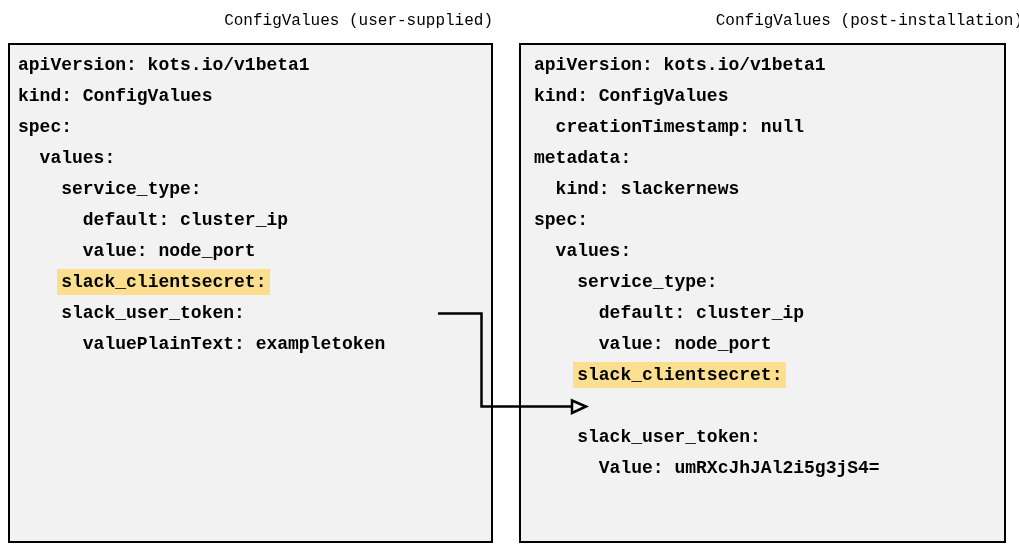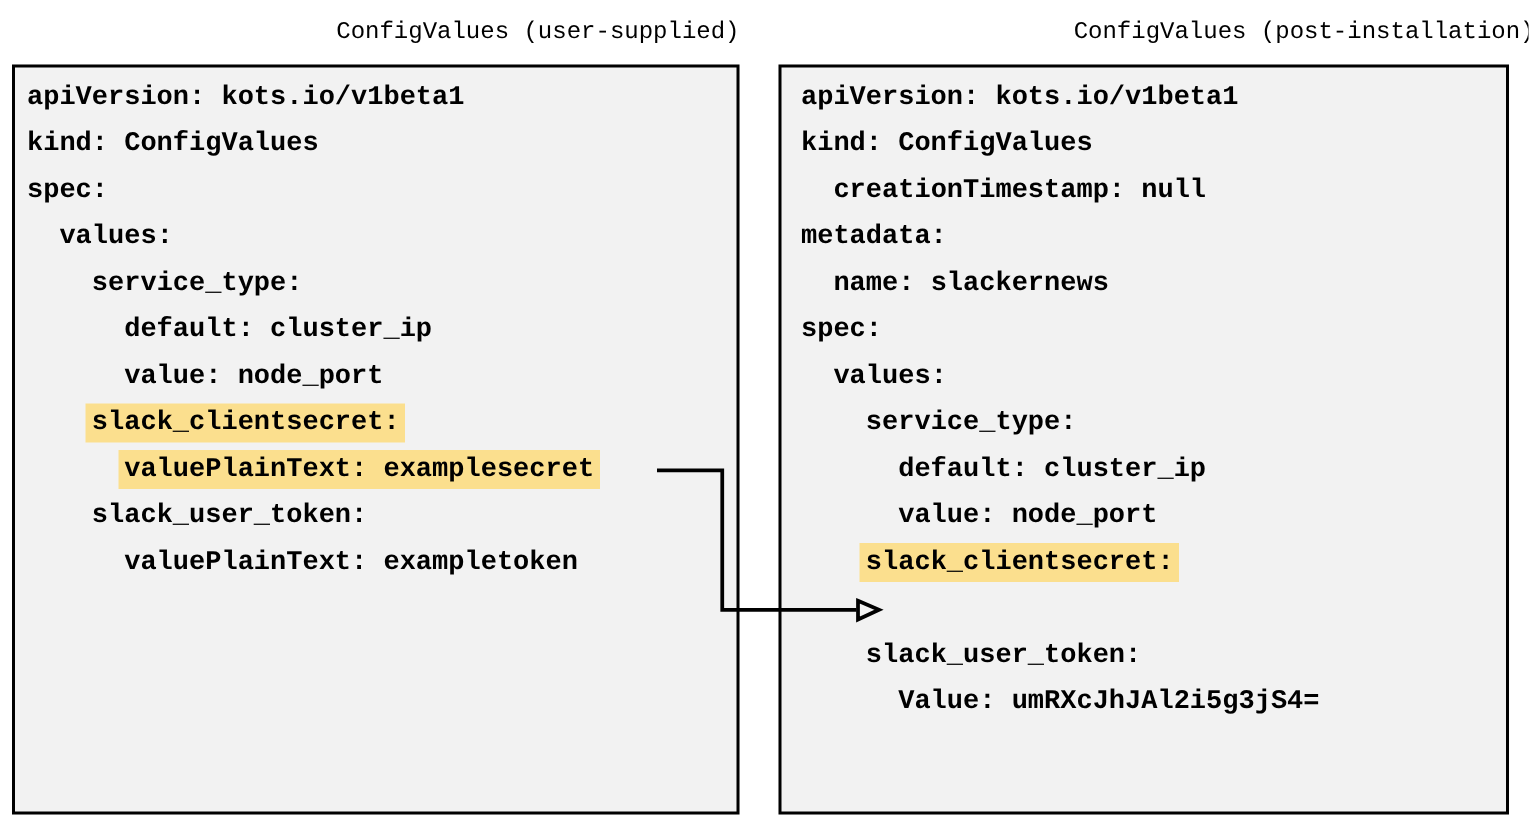--- a/index.html
+++ b/index.html
@@ -51,33 +51,32 @@
   <div class="panel" id="panel-0">
     <div class="code">
         <div class="line"><span class="ind"></span><span class="txt">apiVersion: kots.io/v1beta1</span></div>
         <div class="line"><span class="ind"></span><span class="txt">kind: ConfigValues</span></div>
         <div class="line"><span class="ind"></span><span class="txt">spec:</span></div>
         <div class="line"><span class="ind">  </span><span class="txt">values:</span></div>
         <div class="line"><span class="ind">    </span><span class="txt">service_type:</span></div>
         <div class="line"><span class="ind">      </span><span class="txt">default: cluster_ip</span></div>
         <div class="line"><span class="ind">      </span><span class="txt">value: node_port</span></div>
         <div class="line"><span class="ind">    </span><span class="txt hl">slack_clientsecret:</span></div>
-        <div class="line"><span class="ind">      </span><span class="txt hl">valuePlainText: examplesecret</span></div>
         <div class="line"><span class="ind">    </span><span class="txt">slack_user_token:</span></div>
         <div class="line"><span class="ind">      </span><span class="txt">valuePlainText: exampletoken</span></div>
       </div>
   </div>
 
   <div class="panel" id="panel-1">
     <div class="code">
         <div class="line"><span class="ind"></span><span class="txt">apiVersion: kots.io/v1beta1</span></div>
         <div class="line"><span class="ind"></span><span class="txt">kind: ConfigValues</span></div>
         <div class="line"><span class="ind">  </span><span class="txt">creationTimestamp: null</span></div>
         <div class="line"><span class="ind"></span><span class="txt">metadata:</span></div>
-        <div class="line"><span class="ind">  </span><span class="txt">name: slackernews</span></div>
+        <div class="line"><span class="ind">  </span><span class="txt">kind: slackernews</span></div>
         <div class="line"><span class="ind"></span><span class="txt">spec:</span></div>
         <div class="line"><span class="ind">  </span><span class="txt">values:</span></div>
         <div class="line"><span class="ind">    </span><span class="txt">service_type:</span></div>
         <div class="line"><span class="ind">      </span><span class="txt">default: cluster_ip</span></div>
         <div class="line"><span class="ind">      </span><span class="txt">value: node_port</span></div>
         <div class="line"><span class="ind">    </span><span class="txt hl">slack_clientsecret:</span></div>
         <div class="line"><span class="ind">      </span></div>
         <div class="line"><span class="ind">    </span><span class="txt">slack_user_token:</span></div>
         <div class="line"><span class="ind">      </span><span class="txt">Value: umRXcJhJAl2i5g3jS4=</span></div>
       </div>

